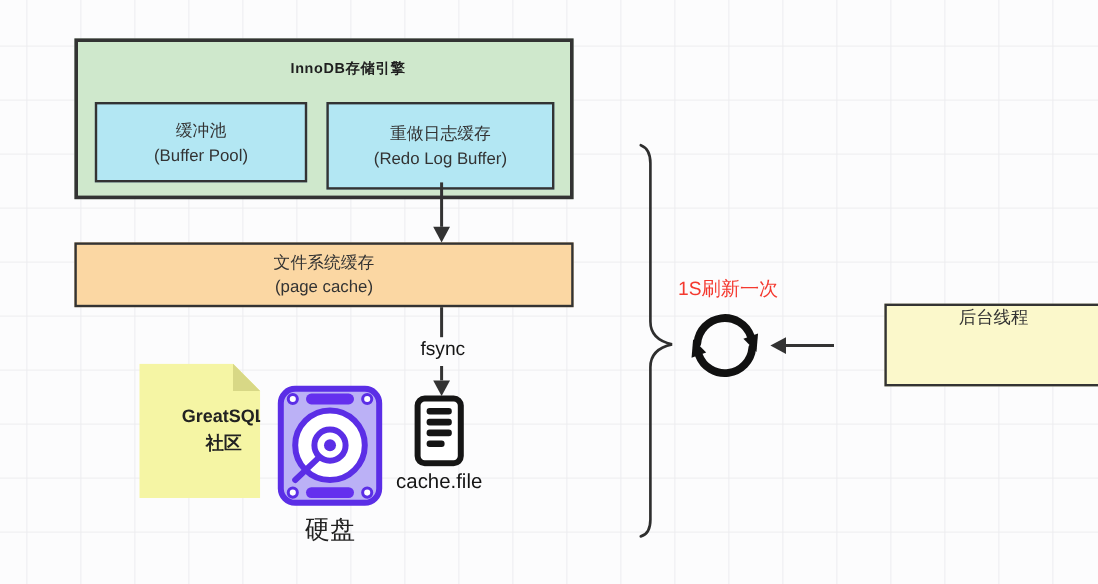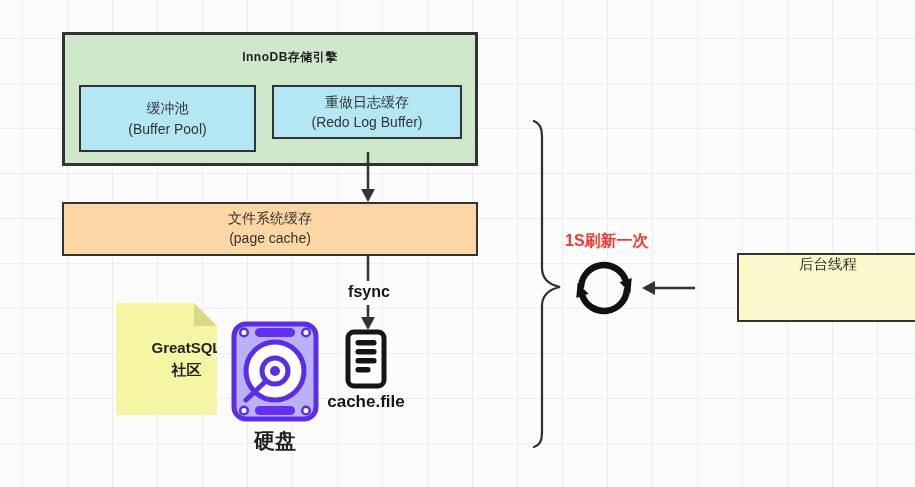--- a/index.html
+++ b/index.html
@@ -15,35 +15,35 @@
   }
   .abs{position:absolute;}
   
   .innodb{left:62px;top:32px;width:416px;height:134px;background:#cfe8cc;border:3px solid #333;}
   .innodb-title{position:absolute;left:0;top:14px;width:100%;text-align:center;
     font-size:12px;font-weight:bold;color:#1f1f1f;letter-spacing:.5px;margin-left:20px;}
   .subnode{position:absolute;background:#b3e7f3;border:2.5px solid #333;
     display:flex;flex-direction:column;align-items:center;justify-content:center;
     font-size:14px;color:#333;line-height:1.45;text-align:left;}
   .buffer-pool{left:14px;top:50px;width:177px;height:67px;}
-  .redo-buffer{left:207px;top:50px;width:190px;height:54px;}
+  .redo-buffer{left:207px;top:50px;width:190px;height:73px;}
   .page-cache{left:62px;top:202px;width:416px;height:54px;background:#fbd7a3;border:2.5px solid #333;
     display:flex;flex-direction:column;align-items:center;justify-content:center;
     font-size:14px;color:#333;line-height:1.4;}
   .thread-box{left:695px;top:253px;width:182px;height:69px;background:#fbf8cb;border:2px solid #333;
     display:flex;align-items:flex-start;justify-content:center;font-size:14.5px;color:#333;margin-left:42px;}
   
   .note{left:116px;top:303px;width:101px;height:112px;background:#f5f5a4;
     clip-path:polygon(0 0,calc(100% - 23px) 0,100% 23px,100% 100%,0 100%);
     display:flex;flex-direction:column;align-items:center;justify-content:center;
     font-size:15px;font-weight:bold;color:#222;line-height:1.45;text-align:center;padding-left:40px;}
   .note-fold{left:194px;top:303px;width:23px;height:23px;background:#d8d886;
     clip-path:polygon(0 0,100% 100%,0 100%);}
   
-  .lbl{position:absolute;font-weight:bold;color:#151515;text-align:center;}
+  .lbl{position:absolute;font-weight:normal;color:#151515;text-align:center;}
   .lbl-fsync{left:329px;top:283px;width:80px;font-size:16px;}
   .lbl-redofile{left:316px;top:392px;width:100px;font-size:17px;}
   .lbl-disk{left:225px;top:427px;width:100px;font-size:21px;color:#222;}
   .lbl-refresh{left:565px;top:231px;width:120px;font-size:16px;color:#f4392f;text-align:left;}
   svg{display:block;}
   .layer{left:0;top:0;pointer-events:none;}
 </style>
 </head>
 <body>
 

